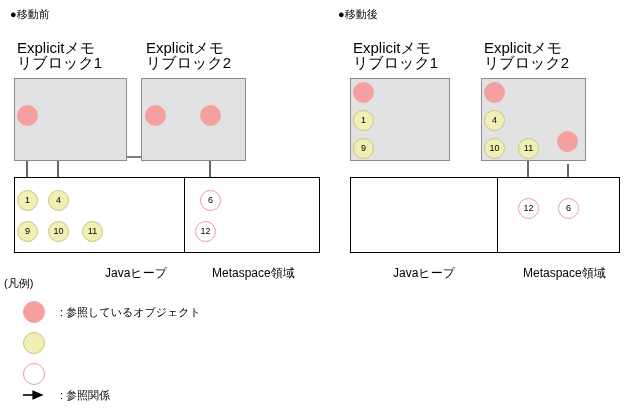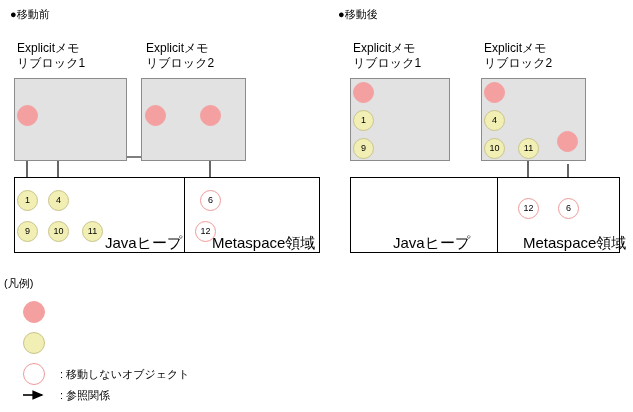--- a/index.html
+++ b/index.html
@@ -22,42 +22,43 @@
     height: 412px;
   }
   .abs { position: absolute; }
 
   .panel-title {
     font-size: 11px;
     line-height: 13px;
     white-space: nowrap;
   }
   .blk-label {
-    font-size: 12px;
+    font-size: 15px;
     line-height: 14px;
     white-space: nowrap;
   }
   .memblock {
     background: #e2e2e2;
     border: 1px solid #8b8b8b;
     box-sizing: border-box;
   }
   .heapbox {
     background: #ffffff;
     border: 1px solid #000000;
     box-sizing: border-box;
   }
   .vline {
     background: #000000;
     width: 1px;
   }
   .region-label {
-    font-size: 15px;
-    line-height: 13px;
-    white-space: nowrap;
+    font-size: 12px;
+    line-height: 13px;
+    white-space: nowrap;
+    margin-top: 31px;
   }
 
   
   .obj {
     border-radius: 50%;
     box-sizing: border-box;
     display: flex;
     align-items: center;
     justify-content: center;
     font-size: 9px;
@@ -189,24 +190,24 @@
   <div class="abs vline" style="left:497px; top:177px; height:76px;"></div>
   <div class="abs region-label" style="left:393px; top:236px;">Javaヒープ</div>
   <div class="abs region-label" style="left:523px; top:236px;">Metaspace領域</div>
 
   <div class="abs obj obj-stay" style="left:518px; top:198px; width:21px; height:21px;">12</div>
   <div class="abs obj obj-stay" style="left:558px; top:198px; width:21px; height:21px;">6</div>
 
   <div class="abs legend-title" style="left:4px; top:277px;">(凡例)</div>
 
   <div class="abs obj obj-ref" style="left:23px; top:301px; width:22px; height:22px;"></div>
+  <div class="abs legend-text" style="left:60px; top:306px;">: 参照しているオブジェクト</div>
 
   <div class="abs obj obj-move" style="left:23px; top:332px; width:22px; height:22px;"></div>
 
   <div class="abs obj obj-stay" style="left:23px; top:363px; width:22px; height:22px;"></div>
-  <div class="abs legend-text" style="left:60px; top:368px;">: 移動しないオブジェクト</div>
 
   <svg class="abs" style="left:22px; top:388px; width:26px; height:14px;" viewBox="0 0 26 14">
     <path d="M1,7 L20,7" stroke="#000000" stroke-width="1.6" fill="none" marker-end="url(#ah)"></path>
   </svg>
   <div class="abs legend-text" style="left:60px; top:389px;">: 参照関係</div>
 
 </div>
 
 </body></html>

